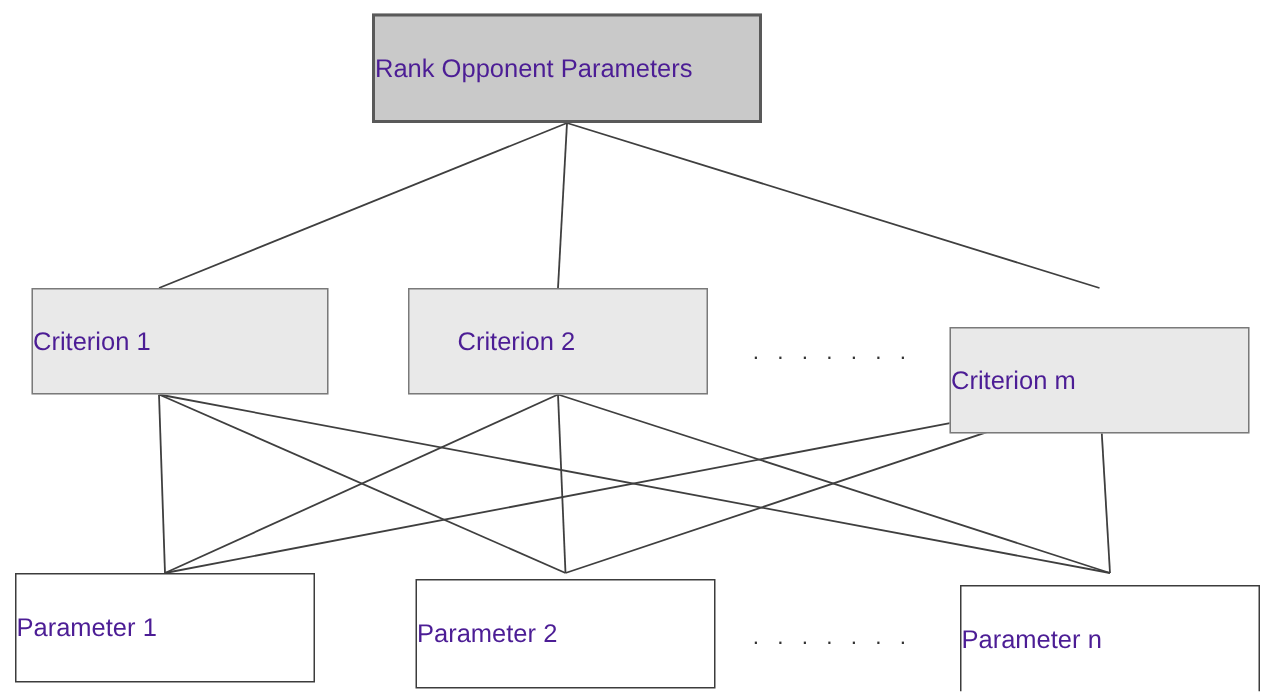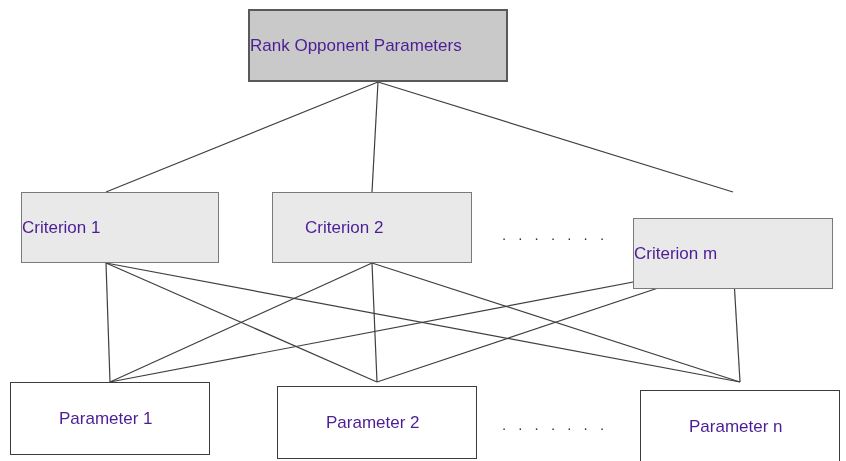--- a/index.html
+++ b/index.html
@@ -40,21 +40,20 @@
   .node-criterion {
     background: var(--criterion-fill, #e9e9e9);
     border: 1.5px solid var(--criterion-border, #7a7a7a);
   }
   .node-c1 { left: 21px;   top: 192px; width: 198px; height: 71px; }
   .node-c2 { left: 272px; top: 192px; width: 200px; height: 71px; padding-left: 32px; }
   .node-cm { left: 633px; top: 192px; width: 200px; height: 71px; margin-top: 26px; }
   .node-parameter {
     background: var(--parameter-fill, #ffffff);
     border: 1.5px solid var(--parameter-border, #3c3c3c);
-    padding-left: 48px;
   }
   .node-p1 { left: 10px;  top: 382px; width: 200px; height: 73px; }
   .node-p2 { left: 277px; top: 386px; width: 200px; height: 73px; }
   .node-pn { left: 640px; top: 390px; width: 200px; height: 73px; }
   .ellipsis {
     position: absolute;
     width: 130px;
     text-align: center;
     font-size: 15px;
     letter-spacing: 4px;

